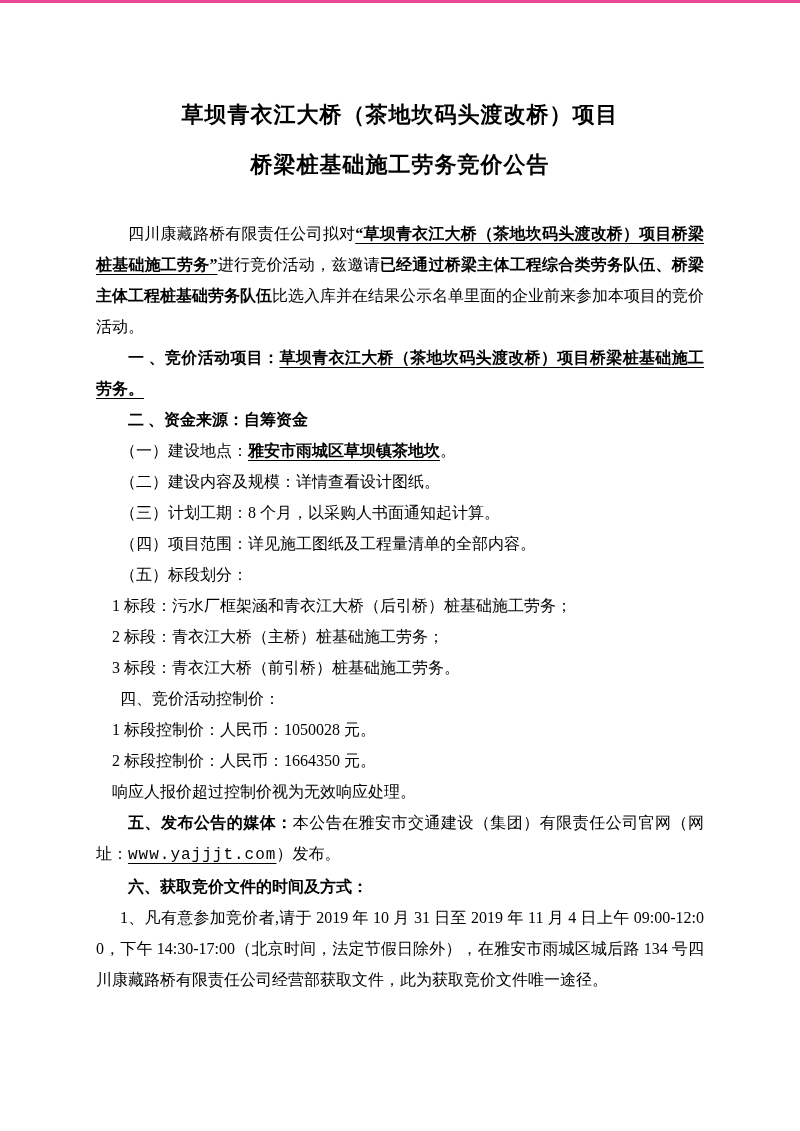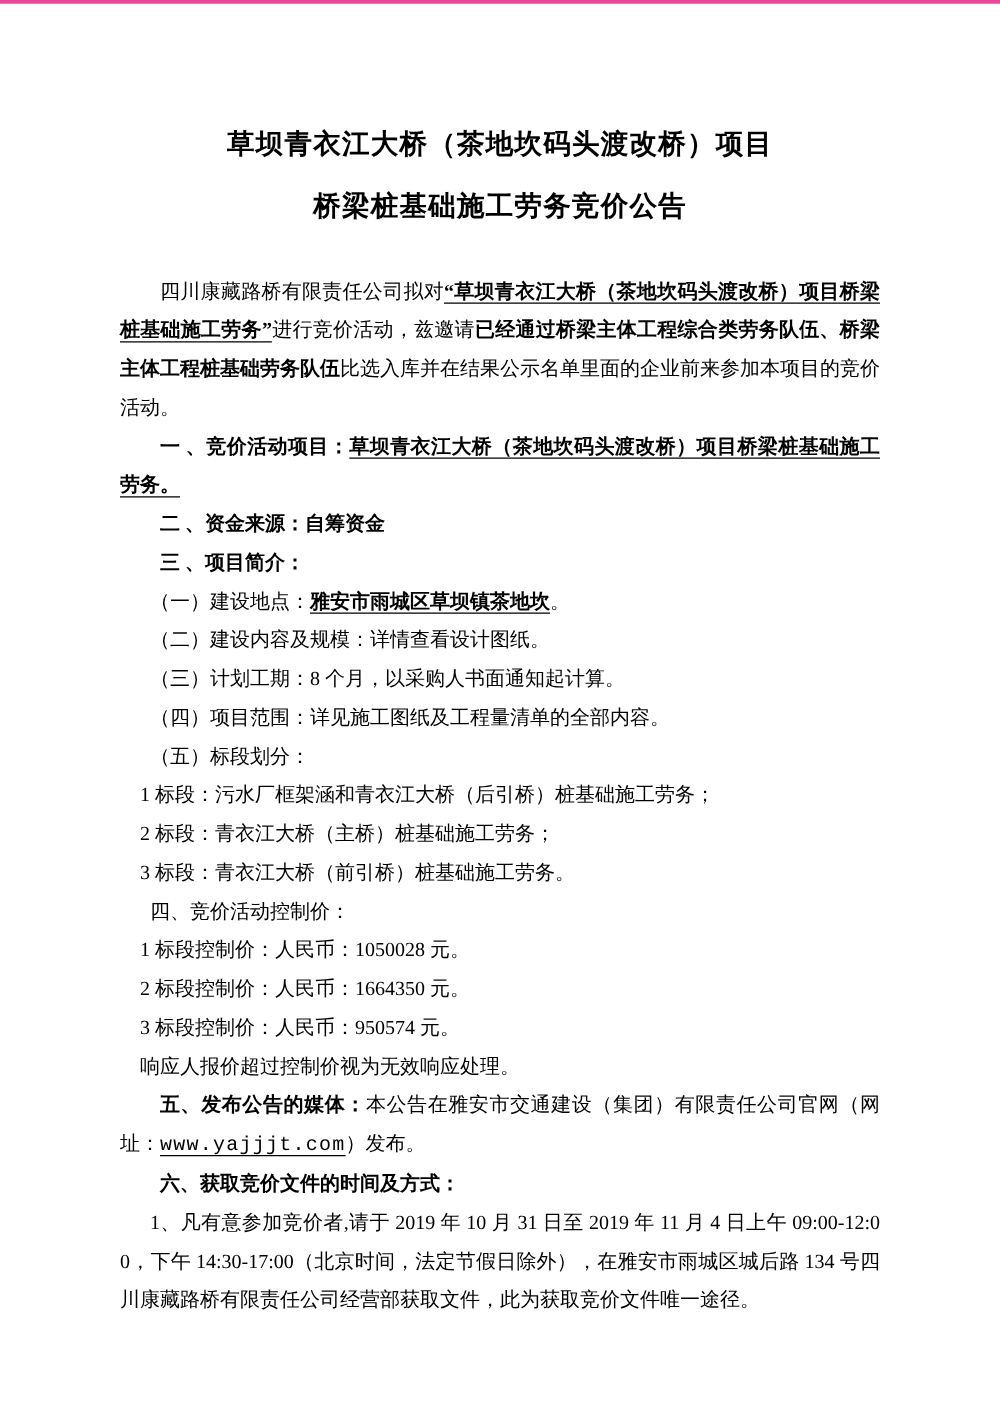--- a/index.html
+++ b/index.html
@@ -52,21 +52,20 @@
 
   <h1 class="title title-1">草坝青衣江大桥（茶地坎码头渡改桥）项目</h1>
   <h1 class="title title-2">桥梁桩基础施工劳务竞价公告</h1>
 
   <p class="para in2"><span>四川康藏路桥有限责任公司拟对</span><span class="b u">“草坝青衣江大桥（茶地坎码头渡改桥）项目桥梁桩基础施工劳务”</span><span>进行竞价活动，兹邀请</span><span class="b">已经通过桥梁主体工程综合类劳务队伍、桥梁主体工程桩基础劳务队伍</span><span>比选入库并在结果公示名单里面的企业前来参加本项目的竞价活动。</span></p>
 
   <p class="para in2"><span class="b">一 、竞价活动项目：</span><span class="b u">草坝青衣江大桥（茶地坎码头渡改桥）项目桥梁桩基础施工劳务。</span></p>
 
   <p class="para in2"><span class="b">二 、资金来源：</span><span class="b">自筹资金</span></p>
 
-  <p class="para in2 b">三 、项目简介：</p>
 
   <p class="para in15"><span>（一）建设地点：</span><span class="b u">雅安市雨城区草坝镇茶地坎</span><span>。</span></p>
 
   <p class="para in15">（二）建设内容及规模：详情查看设计图纸。</p>
 
   <p class="para in15">（三）计划工期：8 个月，以采购人书面通知起计算。</p>
 
   <p class="para in15">（四）项目范围：详见施工图纸及工程量清单的全部内容。</p>
 
   <p class="para in15">（五）标段划分：</p>
@@ -76,21 +75,20 @@
   <p class="para in1">2 标段：青衣江大桥（主桥）桩基础施工劳务；</p>
 
   <p class="para in1">3 标段：青衣江大桥（前引桥）桩基础施工劳务。</p>
 
   <p class="para in15">四、竞价活动控制价：</p>
 
   <p class="para in1">1 标段控制价：人民币：1050028 元。</p>
 
   <p class="para in1">2 标段控制价：人民币：1664350 元。</p>
 
-  <p class="para in1">3 标段控制价：人民币：950574 元。</p>
 
   <p class="para in1">响应人报价超过控制价视为无效响应处理。</p>
 
   <p class="para in2"><span class="b">五、发布公告的媒体：</span><span>本公告在雅安市交通建设（集团）有限责任公司官网（网址：</span><span class="u url">www.yajjjt.com</span><span>）发布。</span></p>
 
   <p class="para in2 b">六、获取竞价文件的时间及方式：</p>
 
   <p class="para in15">1、凡有意参加竞价者,请于 2019 年 10 月 31 日至 2019 年 11 月 4 日上午 09:00-12:00，下午 14:30-17:00（北京时间，法定节假日除外），在雅安市雨城区城后路 134 号四川康藏路桥有限责任公司经营部获取文件，此为获取竞价文件唯一途径。</p>
 
 </div>

